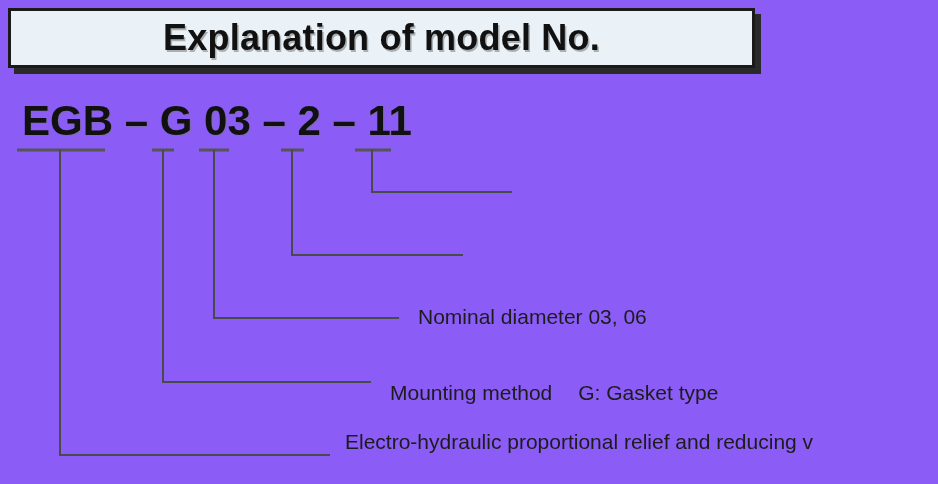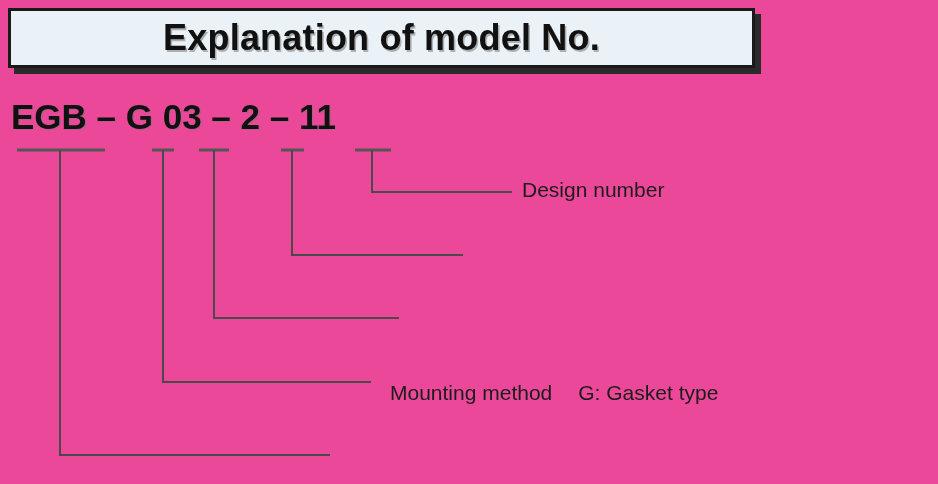--- a/index.html
+++ b/index.html
@@ -8,21 +8,21 @@
     background: #ffffff;
   }
   body {
     font-family: "Liberation Sans", sans-serif;
   }
   #page {
     position: relative;
     width: 938px;
     height: 484px;
     overflow: hidden;
-    background: #ec4899;
+    background: #8b5cf6;
   }
 
   
   .title-shadow {
     position: absolute;
     left: 14px;
     top: 14px;
     width: 747px;
     height: 60px;
     background: #2a2a2a;
@@ -45,23 +45,23 @@
     font-weight: bold;
     color: #111111;
     letter-spacing: 0.2px;
     white-space: nowrap;
     text-shadow: 1.5px 1.5px 0 rgba(120,120,120,0.55);
   }
 
   
   .model-line {
     position: absolute;
-    left: 11px;
+    left: 22px;
     top: 97px;
-    font-size: 35px;
+    font-size: 42px;
     font-weight: bold;
     color: #111111;
     white-space: nowrap;
     letter-spacing: 0px;
     text-shadow: 1.2px 1.2px 0 rgba(120,120,120,0.5);
   }
 
   
   #ladder {
     position: absolute;
@@ -122,20 +122,21 @@
     <line x1="214" y1="150" x2="214" y2="318"></line>
     <line x1="213" y1="318" x2="399" y2="318"></line>
 
     <line x1="163" y1="150" x2="163" y2="382"></line>
     <line x1="162" y1="382" x2="371" y2="382"></line>
 
     <line x1="60" y1="150" x2="60" y2="455"></line>
     <line x1="59" y1="455" x2="330" y2="455"></line>
   </svg>
 
-  <div class="callout" style="left:522px; top:178px;">Design number</div>
 
 
+  <div class="callout" style="left:418px; top:305px;">Nominal diameter 03, 06</div>
 
   <div class="callout gap-label" style="left:390px; top:369px;margin-top:12px;"><span>Mounting method</span><span class="gap"></span><span>G: Gasket type</span></div>
 
+  <div class="callout" style="left:345px; top:430px;">Electro-hydraulic proportional relief and reducing v</div>
 
 </div>
 
 </body></html>

